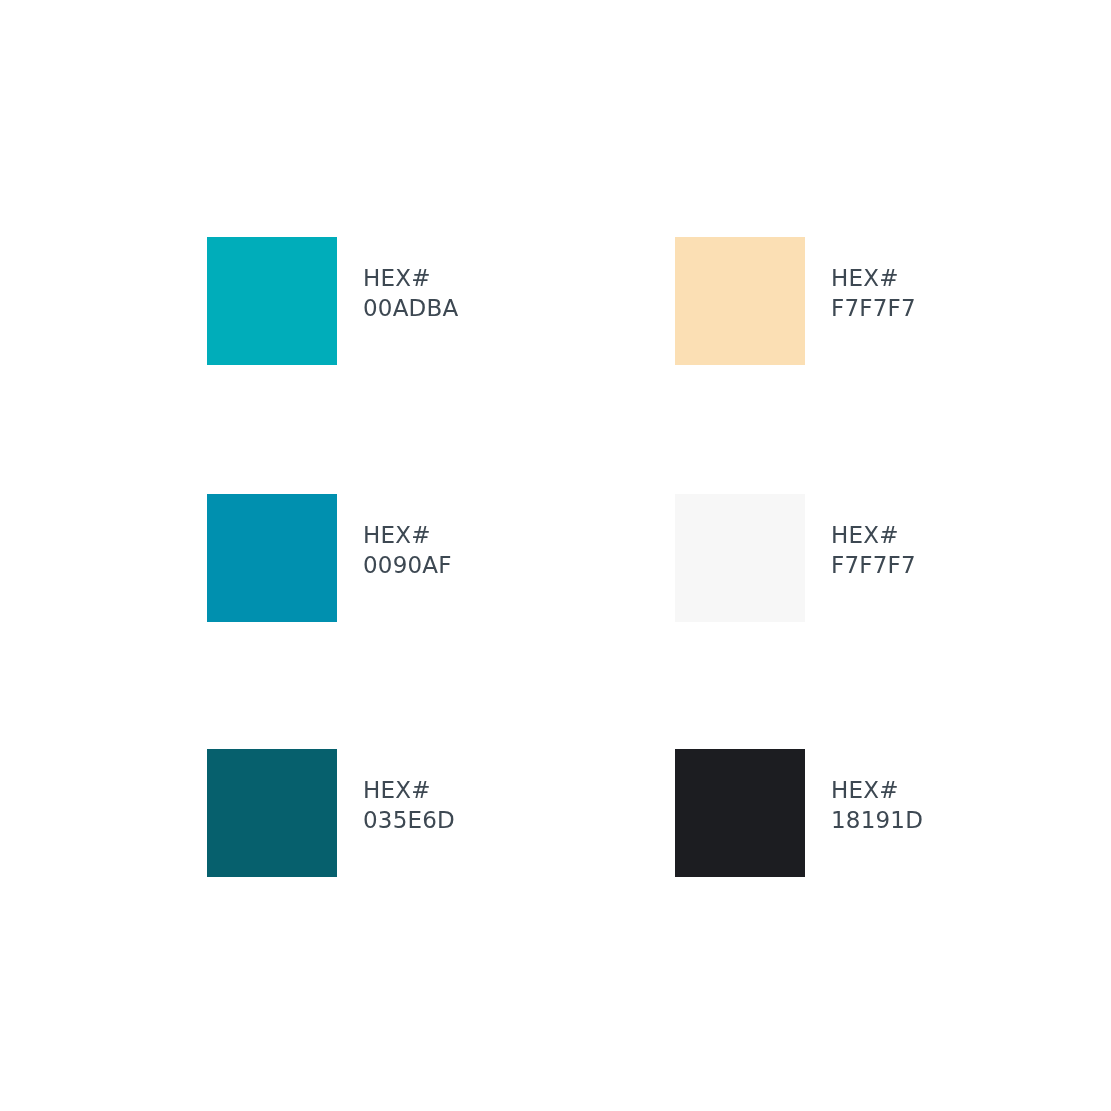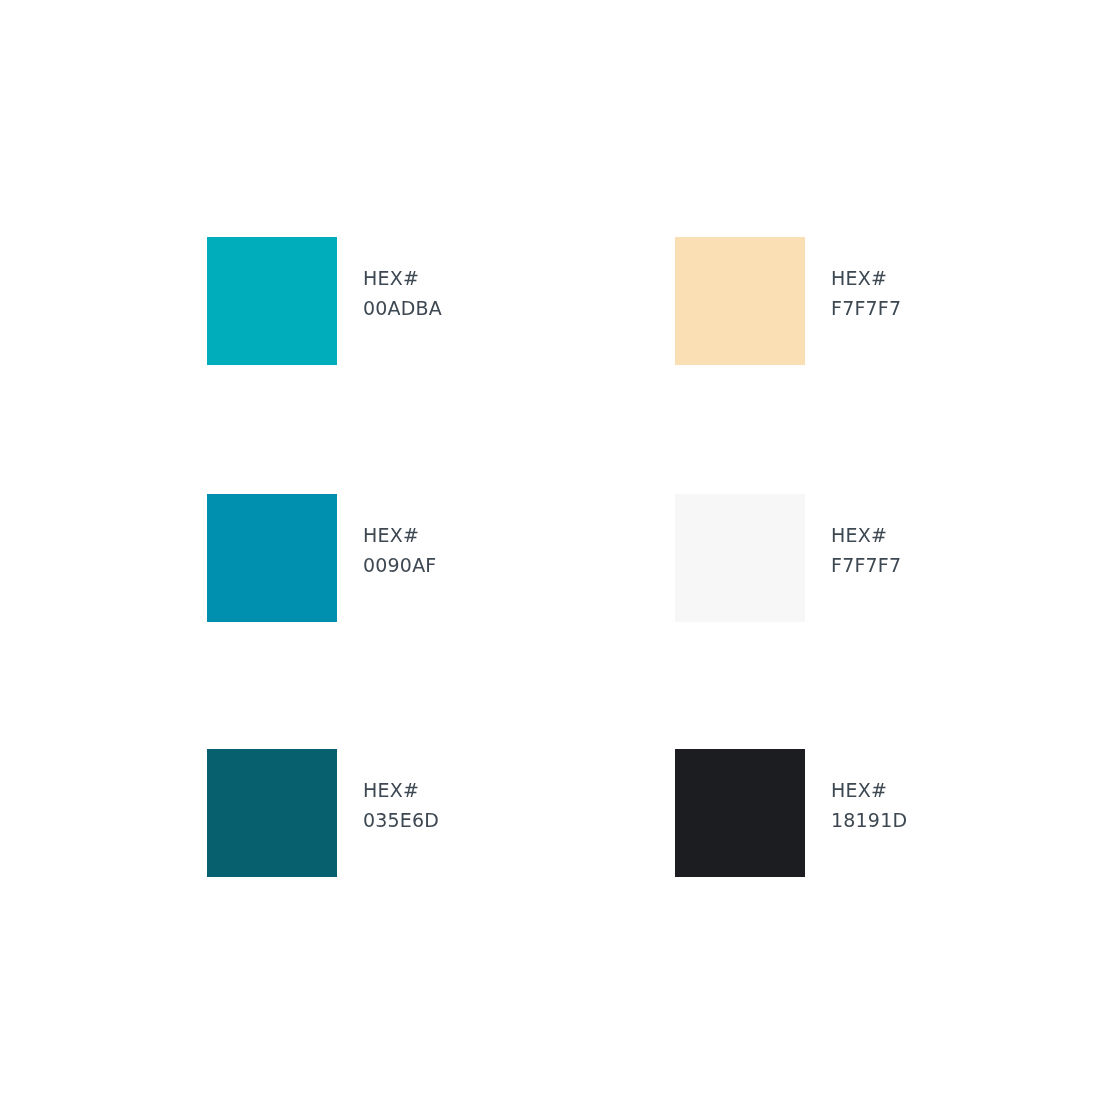--- a/index.html
+++ b/index.html
@@ -36,21 +36,21 @@
     width: 130px;
     height: 128px;
     flex: 0 0 130px;
     display: block;
   }
 
   .swatch-label {
     margin-left: 26px;
     margin-top: 26px;
     color: #3d4852;
-    font-size: 19px;
+    font-size: 23px;
     line-height: 30px;
     letter-spacing: 0.2px;
     white-space: nowrap;
     font-weight: 400;
   }
 
   .swatch-label .hex-prefix,
   .swatch-label .hex-code {
     display: block;
   }

